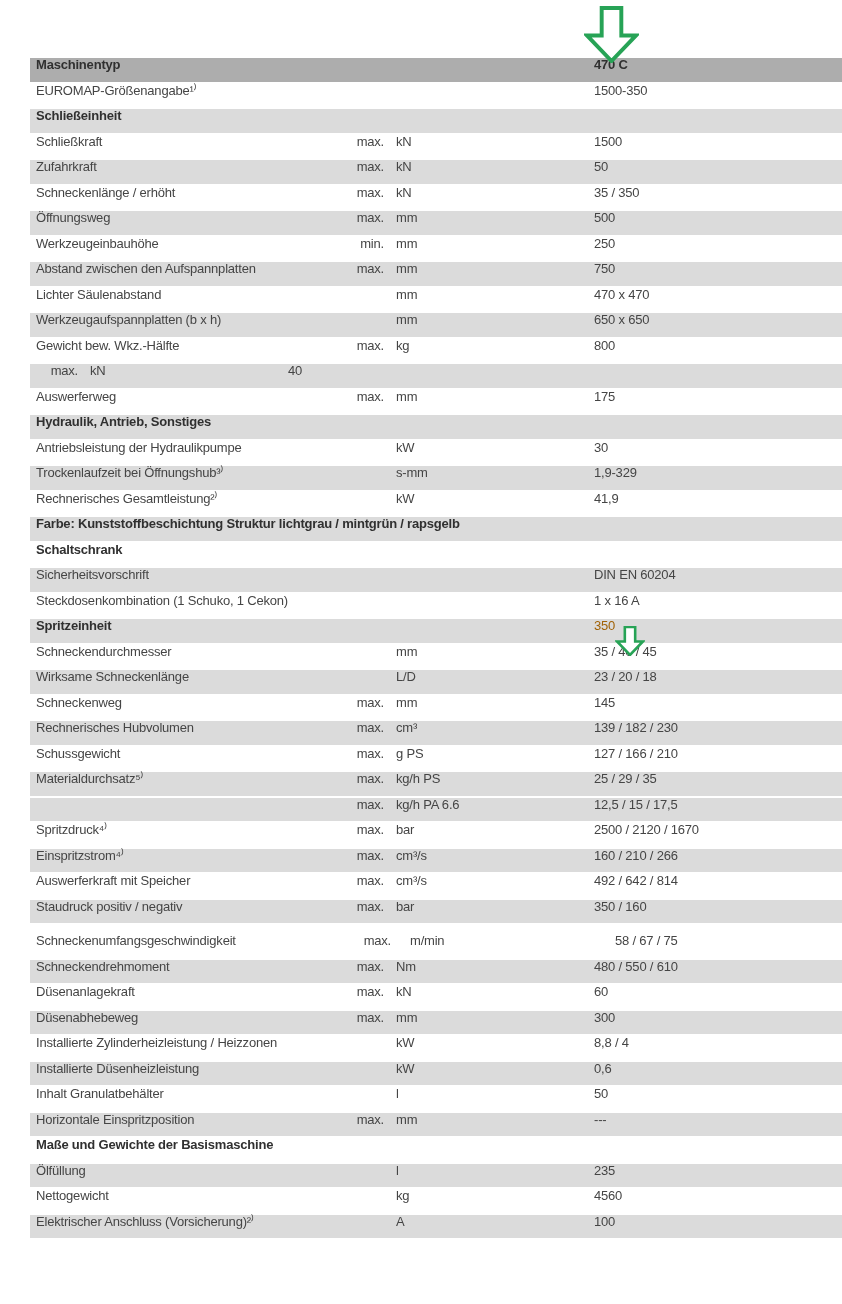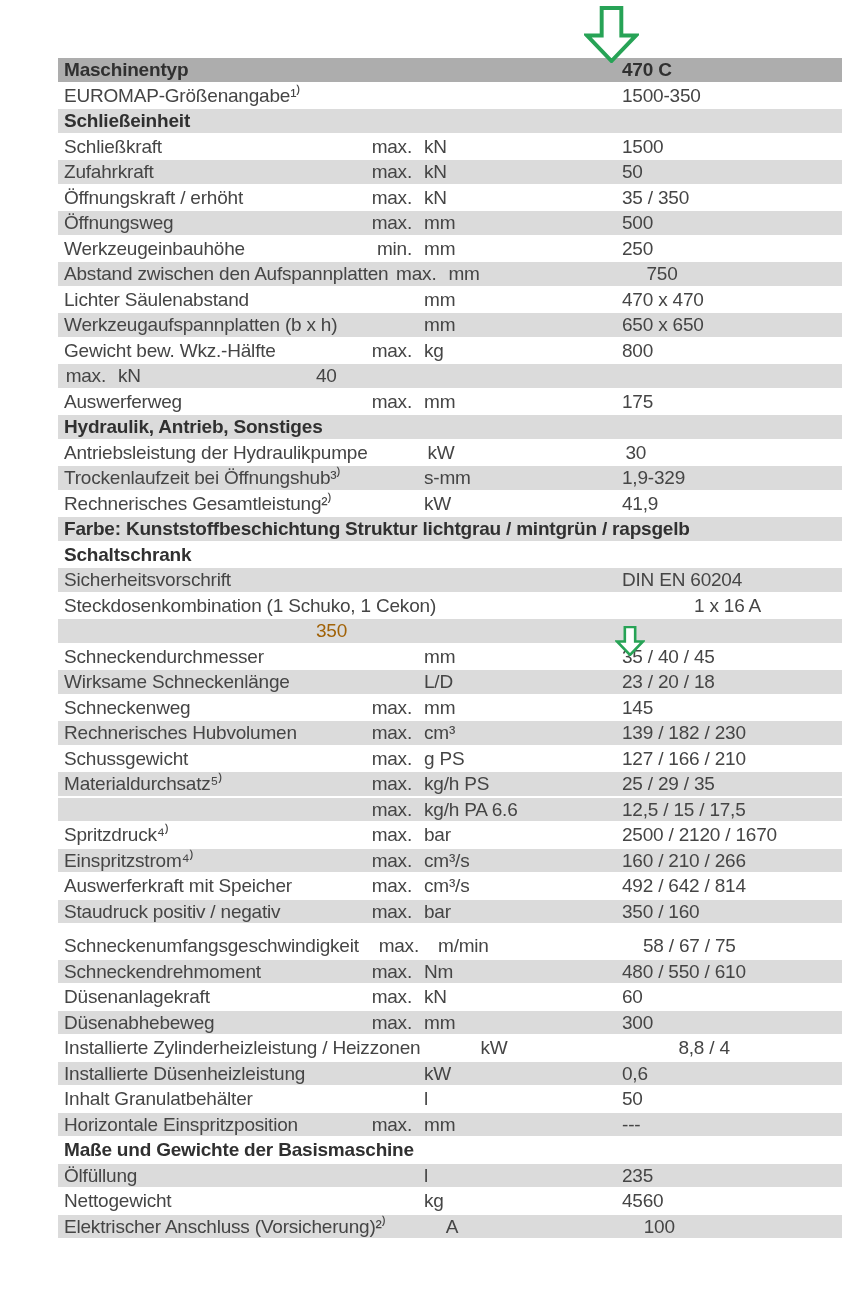--- a/index.html
+++ b/index.html
@@ -3,26 +3,25 @@
 <meta charset="utf-8">
 <style>
   html, body { margin:0; padding:0; background:#ffffff; }
   .page {
     position:relative; width:842px; height:1304px; overflow:hidden;
     font-family:"Liberation Sans", sans-serif;
     color:#454545; background:#ffffff;
   }
   .spec-table { position:absolute; left:30px; top:58px; width:812px; }
   .row {
-    display:flex; align-items:center;
+    display:flex; align-items:flex-start;
     height:25.5px; box-sizing:border-box;
     border-bottom:2px solid #ffffff;
-    font-size:19px; letter-spacing:-0.2px; line-height:1;
+    font-size:13px; letter-spacing:-0.2px; line-height:1;
     white-space:nowrap;
-    margin-left:28px;
   }
   .shade-white { background:transparent; }
   .shade-light { background:#dbdbdb; }
   .shade-dark  { background:#adadad; }
   .gap-before  { margin-top:9px;gap:7px; }
   .cell-label { flex:0 0 300px; padding-left:6px; overflow:visible; }
   .cell-q     { flex:0 0 48px; text-align:right; }
   .cell-unit  { flex:0 0 210px; padding-left:12px; box-sizing:border-box; }
   .cell-value { flex:1; }
   .type-machine .cell-label, .type-machine .cell-value,
@@ -78,21 +77,21 @@
       <span class="cell-unit">kN</span>
       <span class="cell-value">1500</span>
     </div>
       <div class="row shade-light type-data">
       <span class="cell-label">Zufahrkraft</span>
       <span class="cell-q">max.</span>
       <span class="cell-unit">kN</span>
       <span class="cell-value">50</span>
     </div>
       <div class="row shade-white type-data">
-      <span class="cell-label">Öffnungskraft / erhöht</span>
+      <span class="cell-label">Schneckenlänge / erhöht</span>
       <span class="cell-q">max.</span>
       <span class="cell-unit">kN</span>
       <span class="cell-value">35 / 350</span>
     </div>
       <div class="row shade-light type-data">
       <span class="cell-label">Öffnungsweg</span>
       <span class="cell-q">max.</span>
       <span class="cell-unit">mm</span>
       <span class="cell-value">500</span>
     </div>
@@ -179,20 +178,21 @@
       <span class="cell-unit"></span>
       <span class="cell-value">DIN EN 60204</span>
     </div>
       <div class="row shade-white type-data">
       <span class="cell-label">Steckdosenkombination (1 Schuko, 1 Cekon)</span>
       <span class="cell-q"></span>
       <span class="cell-unit"></span>
       <span class="cell-value">1 x 16 A</span>
     </div>
       <div class="row shade-light type-section">
+      <span class="cell-label">Spritzeinheit</span>
       <span class="cell-q"></span>
       <span class="cell-unit"></span>
       <span class="cell-value">350</span>
     </div>
       <div class="row shade-white type-data">
       <span class="cell-label">Schneckendurchmesser</span>
       <span class="cell-q"></span>
       <span class="cell-unit">mm</span>
       <span class="cell-value">35 / 40 / 45</span>
     </div>

